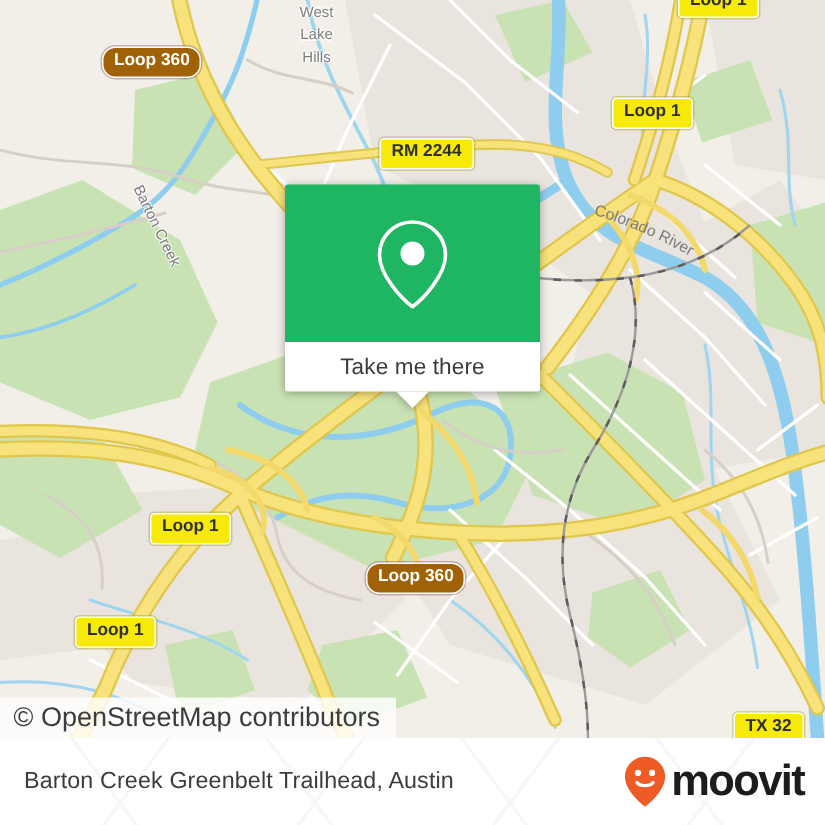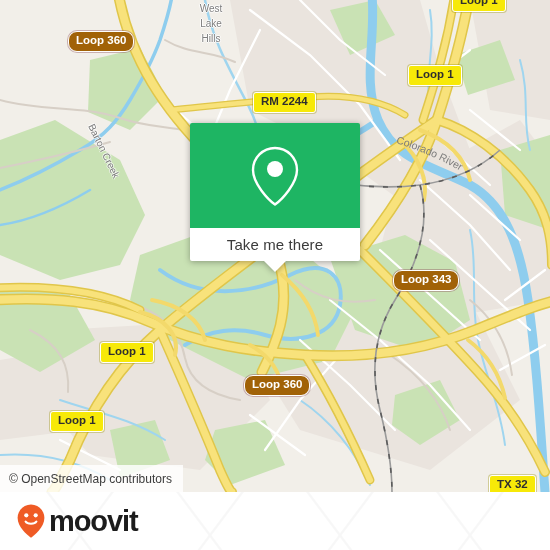--- a/index.html
+++ b/index.html
@@ -129,21 +129,21 @@
   #attribution {
     position: absolute;
     left: 0;
     top: 465px;
     height: 27px;
     display: flex;
     align-items: center;
     padding: 0 11px 0 9px;
     background: rgba(255,255,255,.82);
     color: #3c3c3c;
-    font-size: 12px;
+    font-size: 18px;
     white-space: nowrap;
   }
 
   
   #footer {
     position: absolute;
     left: 0;
     top: 492px;
     width: 550px;
     height: 58px;
@@ -339,21 +339,20 @@
     <div class="place-label" style="left:176px; top:1px; width:70px;">West
 Lake
 Hills</div>
 
     <div class="water-label" style="left:96px; top:122px; transform:rotate(64deg); transform-origin:left top;">Barton Creek</div>
 
     <div class="shield shield-maroon" style="left:68px; top:31px;">Loop 360</div>
     <div class="shield shield-yellow" style="left:213px; top:92px;margin-left:40px;">RM 2244</div>
     <div class="shield shield-yellow" style="left:452px; top:-9px;">Loop 1</div>
     <div class="shield shield-yellow" style="left:408px; top:65px;">Loop 1</div>
-    <div class="shield shield-maroon" style="left:393px; top:270px;">Loop 343</div>
     <div class="shield shield-yellow" style="left:100px; top:342px;">Loop 1</div>
     <div class="shield shield-maroon" style="left:244px; top:375px;">Loop 360</div>
     <div class="shield shield-yellow" style="left:50px; top:411px;">Loop 1</div>
     <div class="shield shield-yellow" style="left:489px; top:475px;">TX 32</div>
 
     <div id="popup-card">
       <div id="popup-head">
         <svg width="52" height="62" viewBox="0 0 52 62">
           <path d="M26,3 C13.8,3 4,12.8 4,25 C4,38.5 19,54.5 26,59.5 C33,54.5 48,38.5 48,25 C48,12.8 38.2,3 26,3 Z" fill="none" stroke="#ffffff" stroke-width="2.4" stroke-linejoin="round"></path>
           <circle cx="26" cy="24" r="8" fill="#ffffff"></circle>
@@ -377,20 +376,21 @@
         <path d="M120,-10 L60,70"></path>
         <path d="M170,-10 L230,70"></path>
         <path d="M250,-10 L190,70"></path>
         <path d="M300,-10 L360,70"></path>
         <path d="M380,-10 L320,70"></path>
         <path d="M430,-10 L490,70"></path>
         <path d="M510,-10 L450,70"></path>
       </g>
     </svg>
 
+    <span id="footer-title">Barton Creek Greenbelt Trailhead, Austin</span>
 
     <div id="brand">
       <svg width="30" height="36" viewBox="0 0 30 36">
         <path d="M15,1.5 C7.6,1.5 1.6,7.5 1.6,14.9 C1.6,23.6 11.3,32 15,34.8 C18.7,32 28.4,23.6 28.4,14.9 C28.4,7.5 22.4,1.5 15,1.5 Z" fill="#ef5b25"></path>
         <circle cx="10.3" cy="12.3" r="2.1" fill="#ffffff"></circle>
         <circle cx="19.7" cy="12.3" r="2.1" fill="#ffffff"></circle>
         <path d="M9.6,18.6 C11.2,21.4 18.8,21.4 20.4,18.6" fill="none" stroke="#ffffff" stroke-width="2.1" stroke-linecap="round"></path>
       </svg>
       <span id="brand-word">moovit</span>
     </div>

